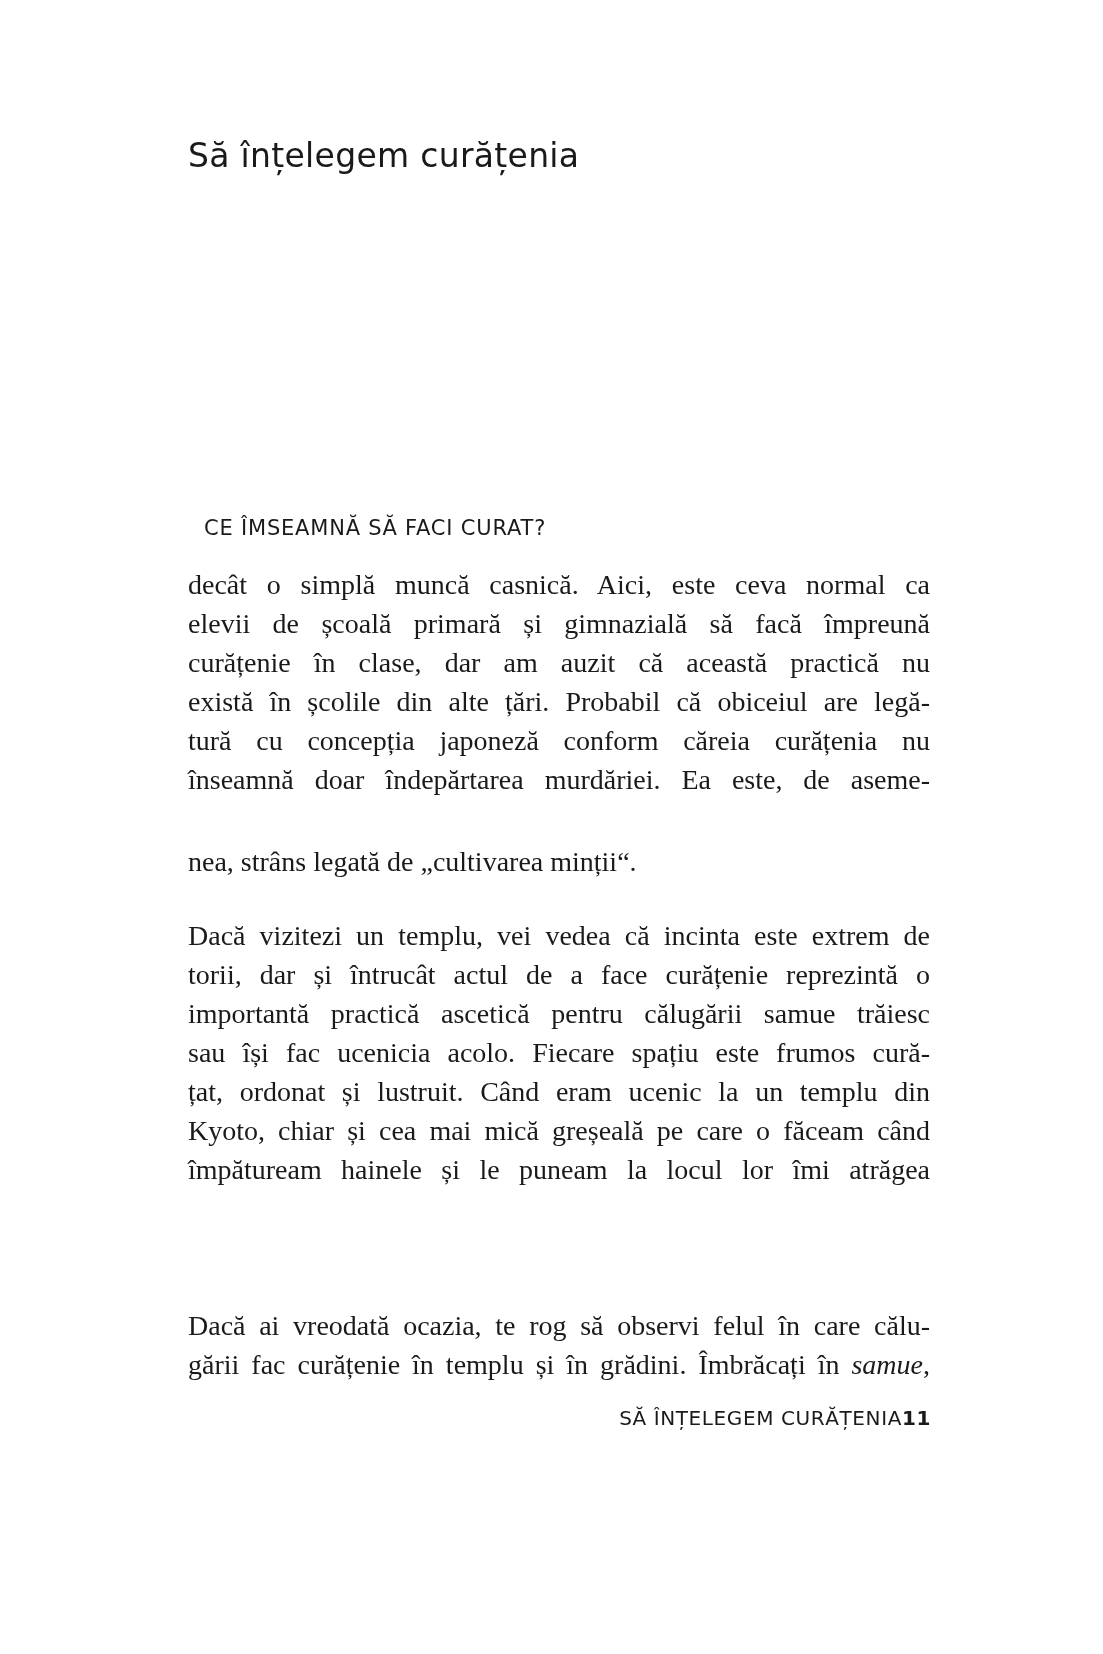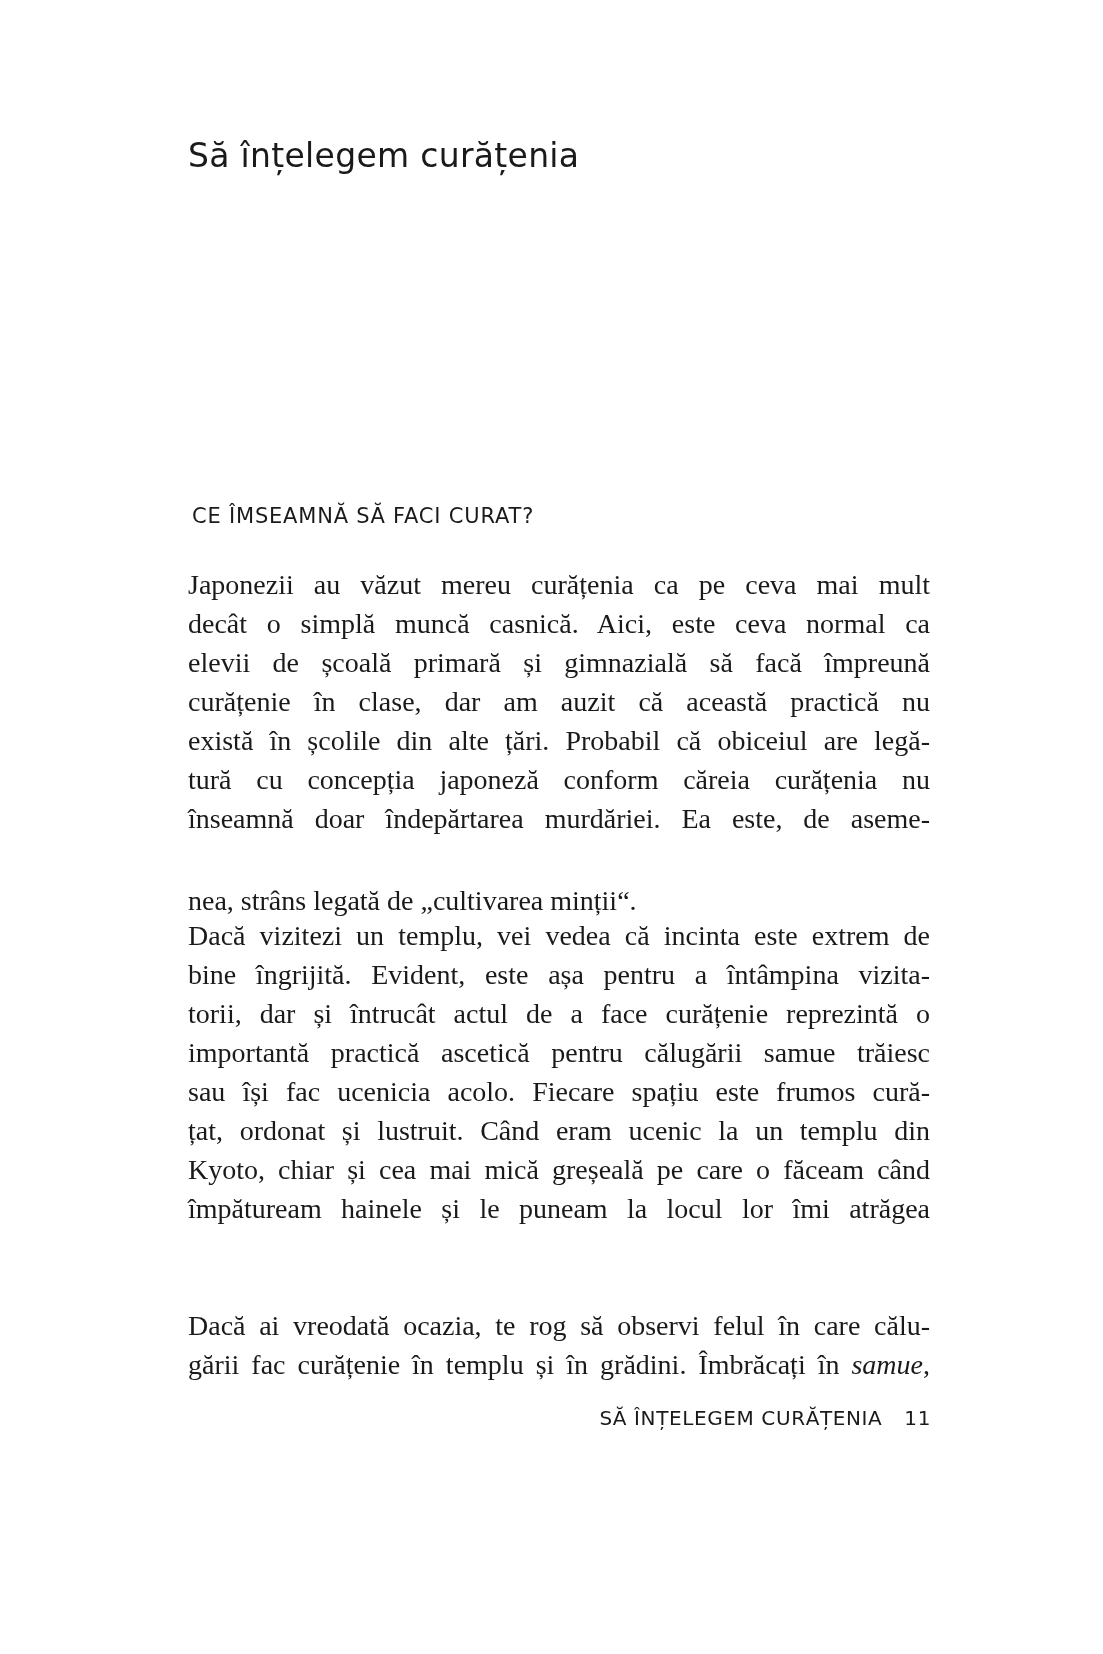--- a/index.html
+++ b/index.html
@@ -30,21 +30,21 @@
       font-weight: normal;
       font-size: 33px;
       letter-spacing: 0.3px;
       color: #1a1a1a;
       white-space: nowrap;
     }
     .section-heading {
       position: absolute;
       left: 188px;
       top: 500px;
-      margin: 4px;
+      margin: 16px;
       font-family: "DejaVu Sans", sans-serif;
       font-weight: normal;
       font-size: 21px;
       letter-spacing: 0.8px;
       color: #1a1a1a;
       white-space: nowrap;
     }
     .body-text {
       position: absolute;
       left: 188px;
@@ -72,47 +72,45 @@
       position: absolute;
       right: 172px;
       top: 1406px;
       font-family: "DejaVu Sans", sans-serif;
       font-size: 20px;
       letter-spacing: 0.6px;
       color: #1a1a1a;
       white-space: nowrap;
     }
     .running-footer .page-number {
-      margin-left: 22px;
+      font-weight: bold;
     }
     em { font-style: italic; }
   </style>
 </head>
 <body>
 
 <div class="page">
 
   <h1 class="chapter-title">Să înțelegem curățenia</h1>
 
   <h2 class="section-heading">CE ÎMSEAMNĂ SĂ FACI CURAT?</h2>
 
   <div class="body-text para-1">
-    <span class="line">Japonezii au văzut mereu curățenia ca pe ceva mai mult</span>
     <span class="line">decât o simplă muncă casnică. Aici, este ceva normal ca</span>
     <span class="line">elevii de școală primară și gimnazială să facă împreună</span>
     <span class="line">curățenie în clase, dar am auzit că această practică nu</span>
     <span class="line">există în școlile din alte țări. Probabil că obiceiul are legă-</span>
     <span class="line">tură cu concepția japoneză conform căreia curățenia nu</span>
     <span class="line">înseamnă doar îndepărtarea murdăriei. Ea este, de aseme-</span>
     <span class="line last">nea, strâns legată de „cultivarea minții“.</span>
   </div>
 
   <div class="body-text para-2">
     <span class="line">Dacă vizitezi un templu, vei vedea că incinta este extrem de</span>
-    <span class="line">bine îngrijită. Evident, este așa pentru a întâmpina vizita-</span>
     <span class="line">torii, dar și întrucât actul de a face curățenie reprezintă o</span>
     <span class="line">importantă practică ascetică pentru călugării samue trăiesc</span>
     <span class="line">sau își fac ucenicia acolo. Fiecare spațiu este frumos cură-</span>
     <span class="line">țat, ordonat și lustruit. Când eram ucenic la un templu din</span>
     <span class="line">Kyoto, chiar și cea mai mică greșeală pe care o făceam când</span>
     <span class="line">împătuream hainele și le puneam la locul lor îmi atrăgea</span>
   </div>
 
   <div class="body-text para-3">
     <span class="line">Dacă ai vreodată ocazia, te rog să observi felul în care călu-</span>

